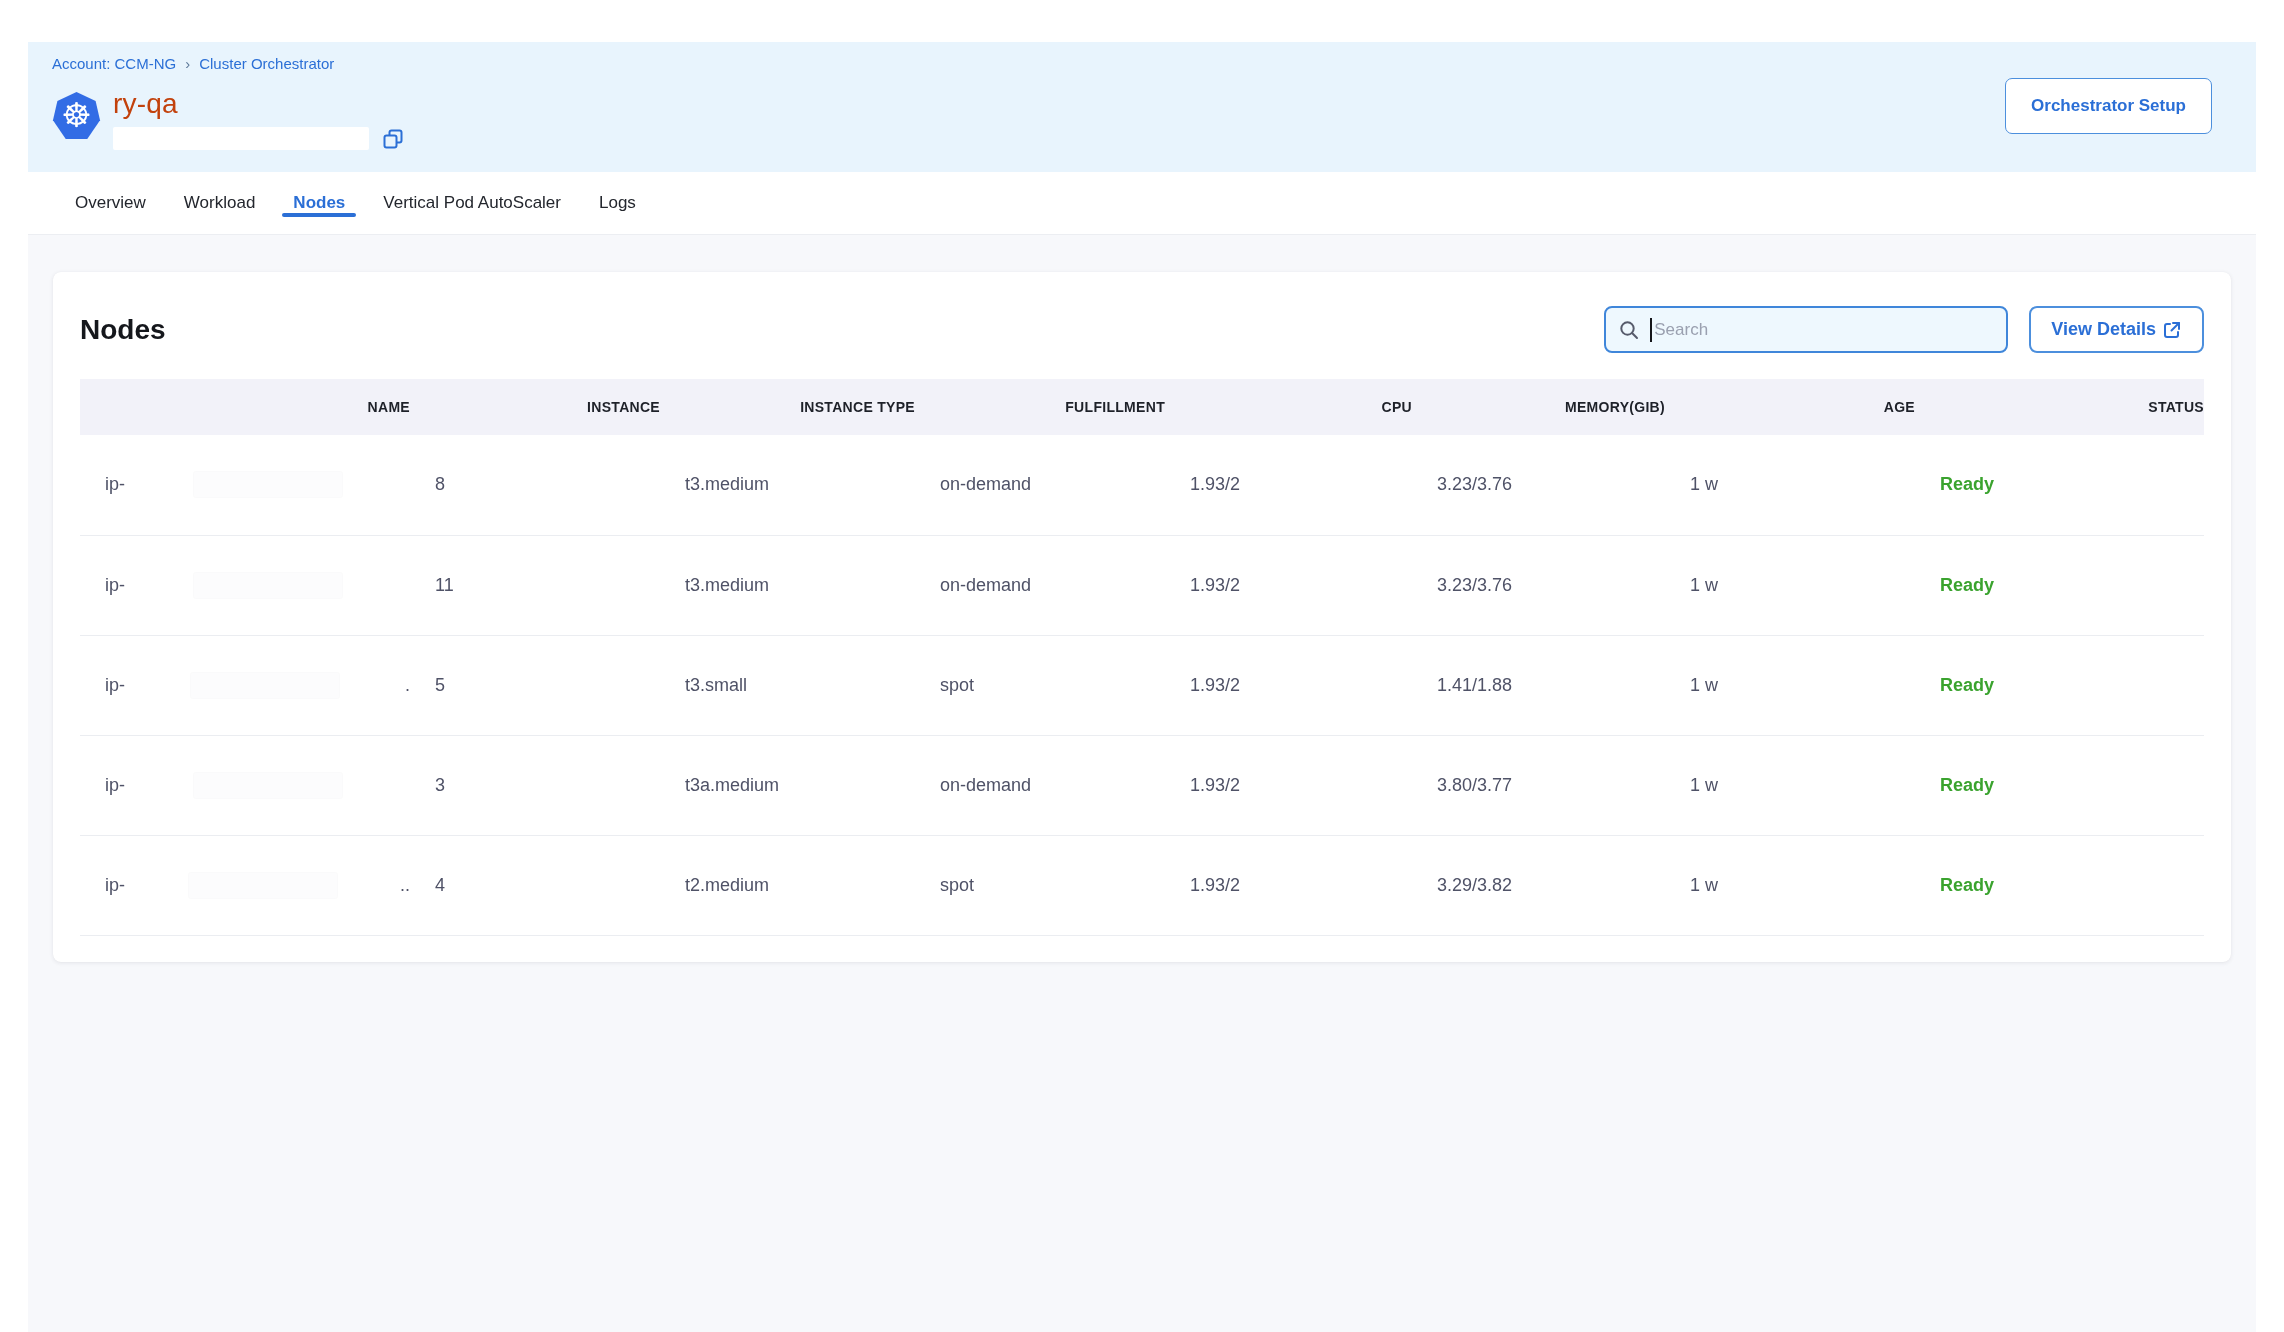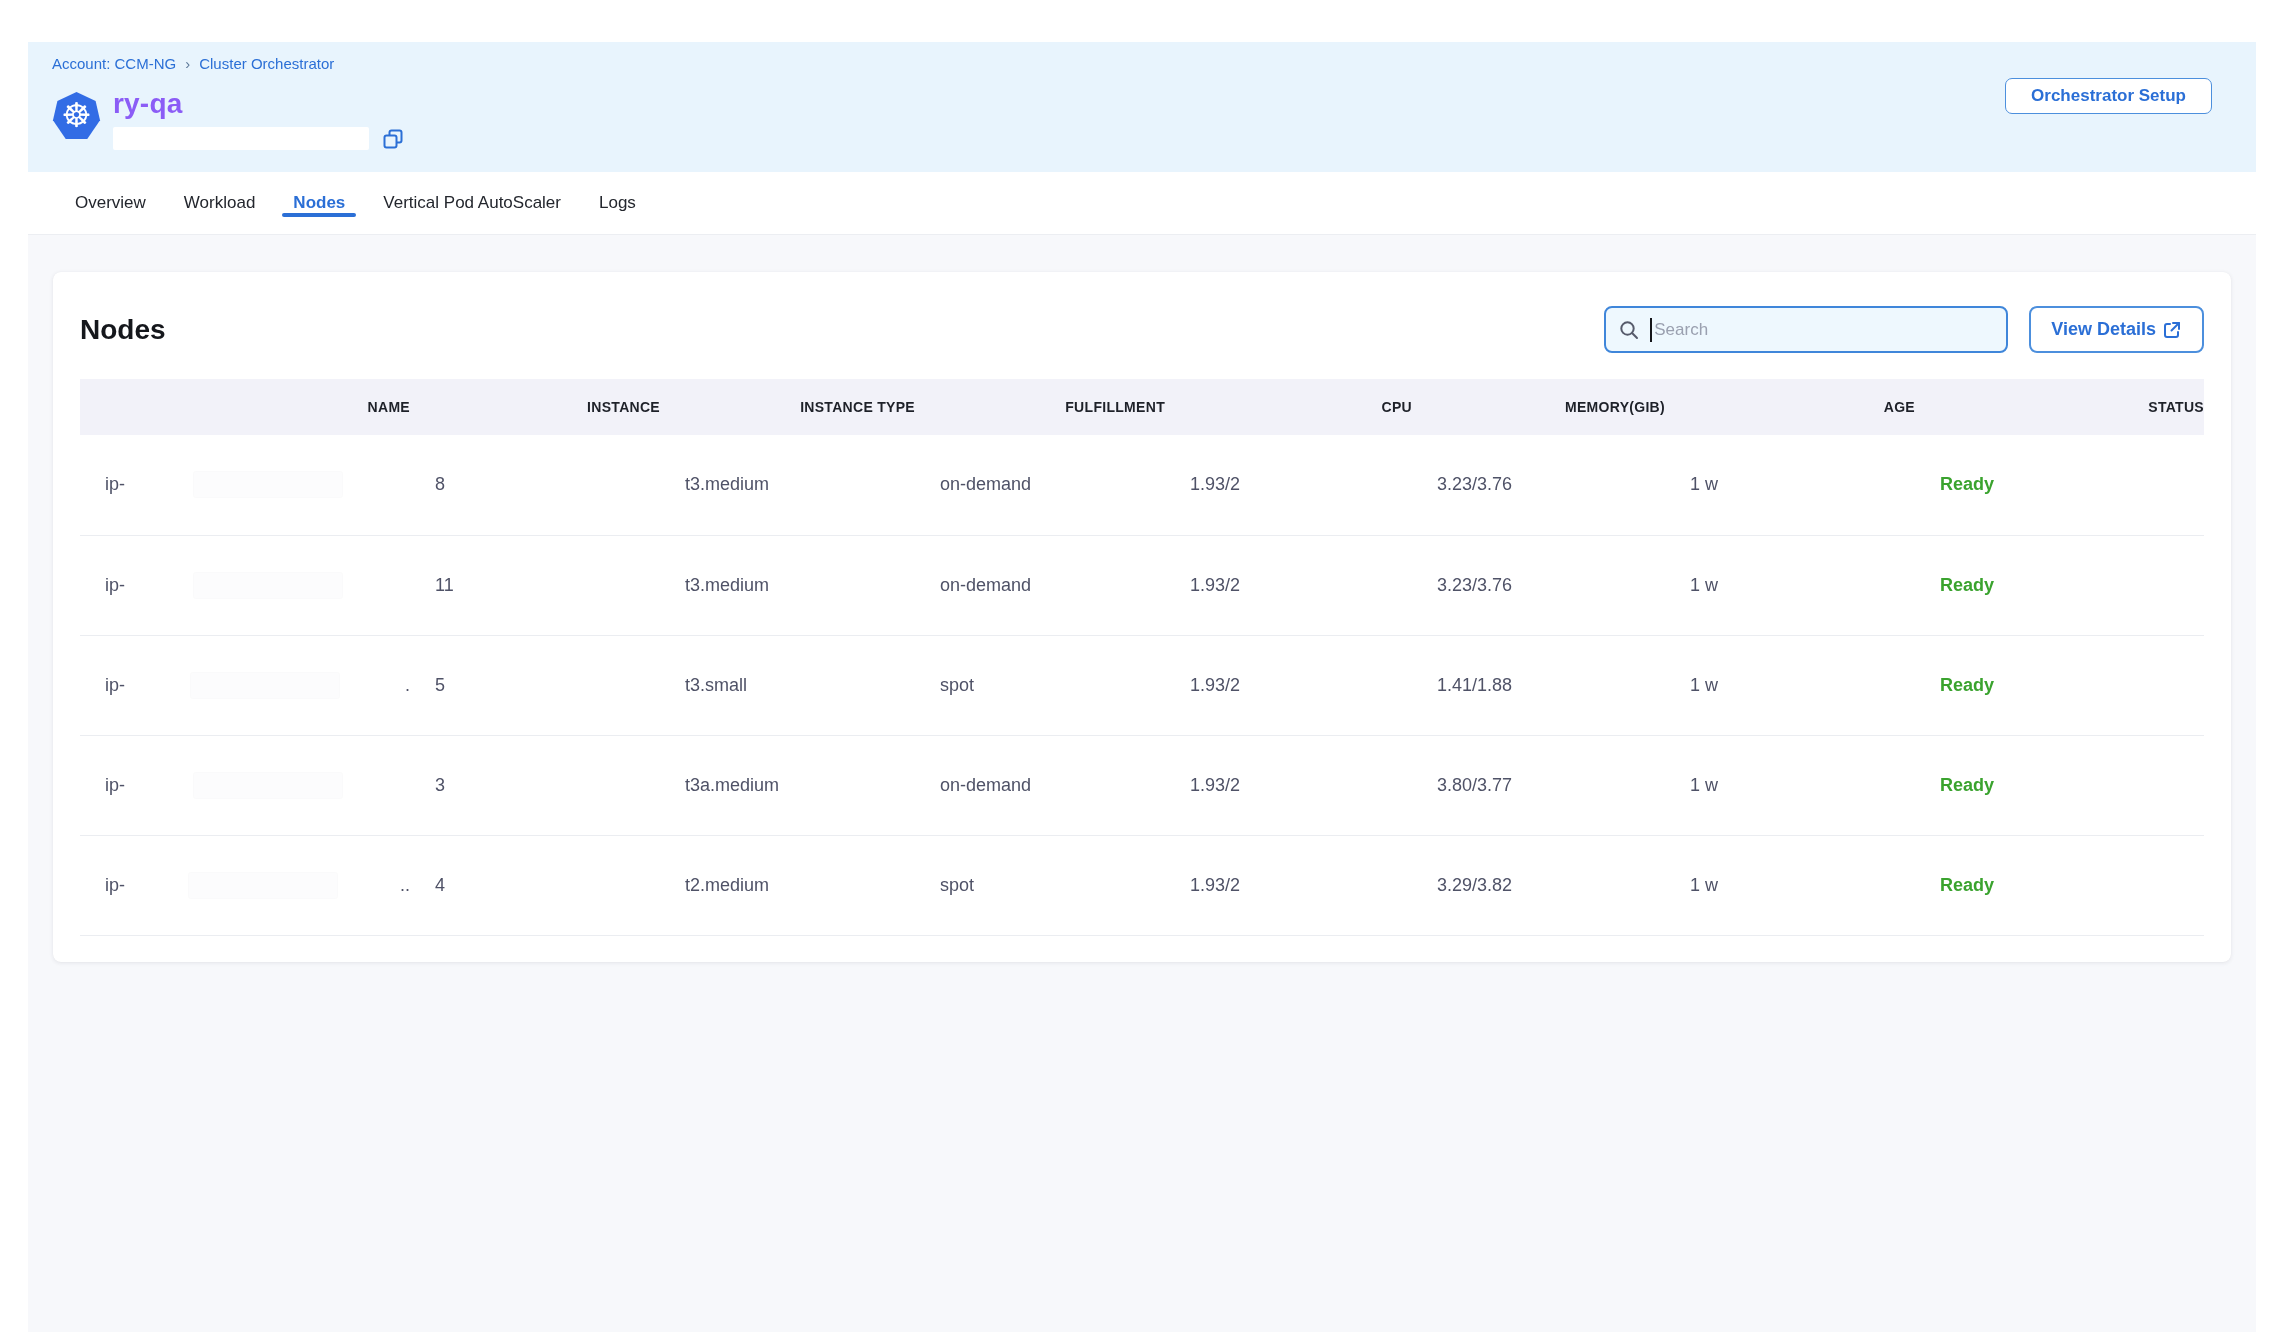--- a/index.html
+++ b/index.html
@@ -16,25 +16,25 @@
   .band { background:var(--band); height:130px; padding:13px 24px 0 24px; position:relative; }
   .crumbs { font-size:15px; color:var(--accent); display:flex; align-items:center; gap:9px;text-align:right; }
   .crumbs a { color:var(--accent); text-decoration:none; cursor:pointer; }
   .crumb-sep { color:#5c7899; font-size:15px; }
   .title-row { display:flex; margin-top:16px; }
   .k8s { width:49px; height:47px; background:var(--k8s); margin-top:4px;
          clip-path:polygon(50% 0%, 89% 19%, 98% 60%, 72% 100%, 28% 100%, 2% 60%, 11% 19%);
          display:flex; align-items:center; justify-content:center; flex:0 0 auto; }
   .k8s span { color:#fff; font-size:34px; line-height:1; font-family:"DejaVu Sans", sans-serif; transform:translateY(-1px); }
   .title-col { margin-left:12px; }
-  .cluster-title { font-size:28px; font-weight:bold; color:#8b5cf6; letter-spacing:.2px; }
+  .cluster-title { font-size:28px; font-weight:normal; color:#c2410c; letter-spacing:.2px; }
   .redline { display:flex; align-items:center; margin-top:7px; }
   .redacted { background:#ffffff; width:256px; height:23px; border-radius:2px; }
   .copy-btn { margin-left:13px; width:22px; height:22px; cursor:pointer; display:flex; }
-  .setup-btn { position:absolute; top:36px; right:44px; height:36px; padding:0 25px;
+  .setup-btn { position:absolute; top:36px; right:44px; height:56px; padding:0 25px;
                background:#fff; border:1.5px solid #4c8fdd; border-radius:7px;
                color:var(--accent); font-size:17px; font-weight:bold; cursor:pointer;
                font-family:"Liberation Sans", sans-serif; }
 
   
   .tabbar { background:#fff; height:63px; display:flex; align-items:center;
             padding-left:45px; gap:34px; border-bottom:1px solid #eceef2; }
   .tab { font-size:17px; color:#23262d; cursor:pointer; position:relative; padding:12px 2px; }
   .tab.active { color:var(--accent); font-weight:bold; }
   .tab.active::after { content:""; position:absolute; left:-9px; right:-9px; bottom:8px;

